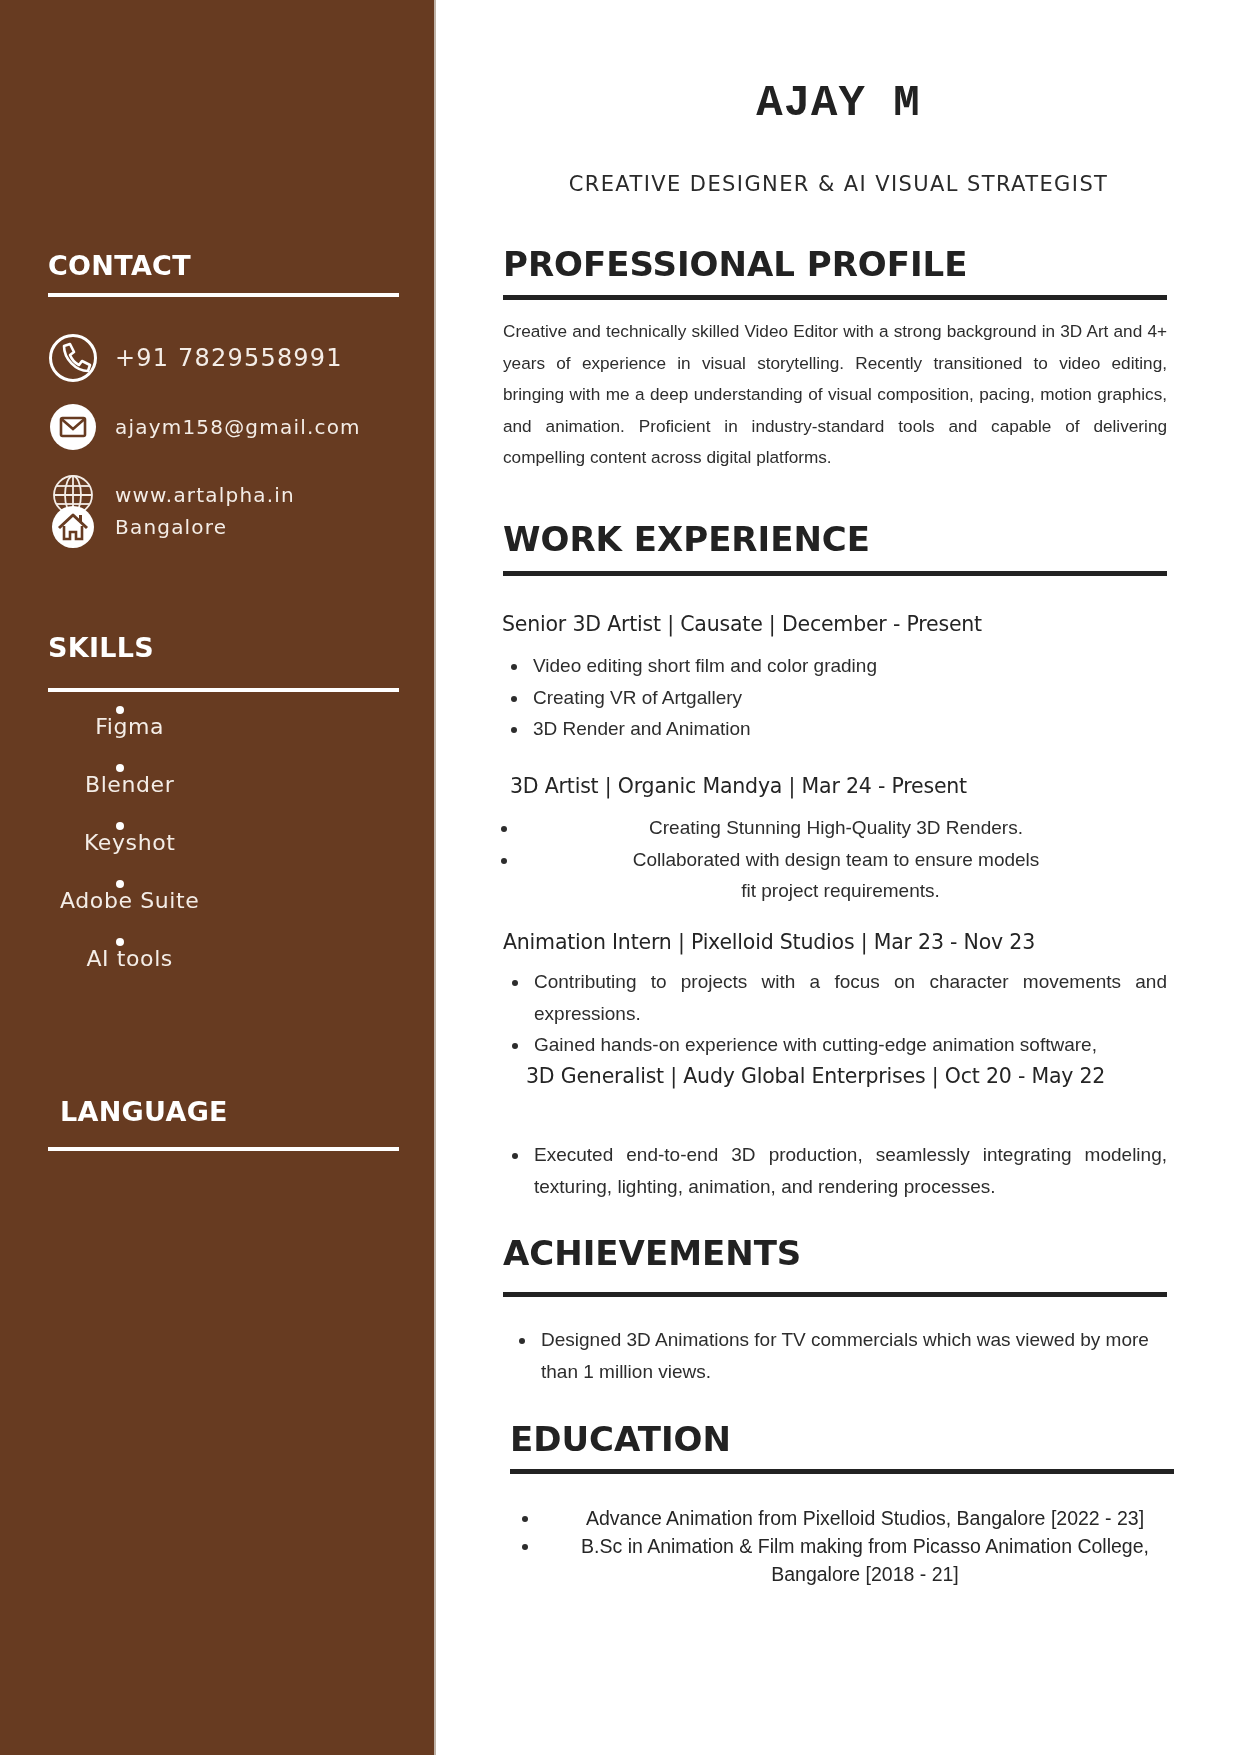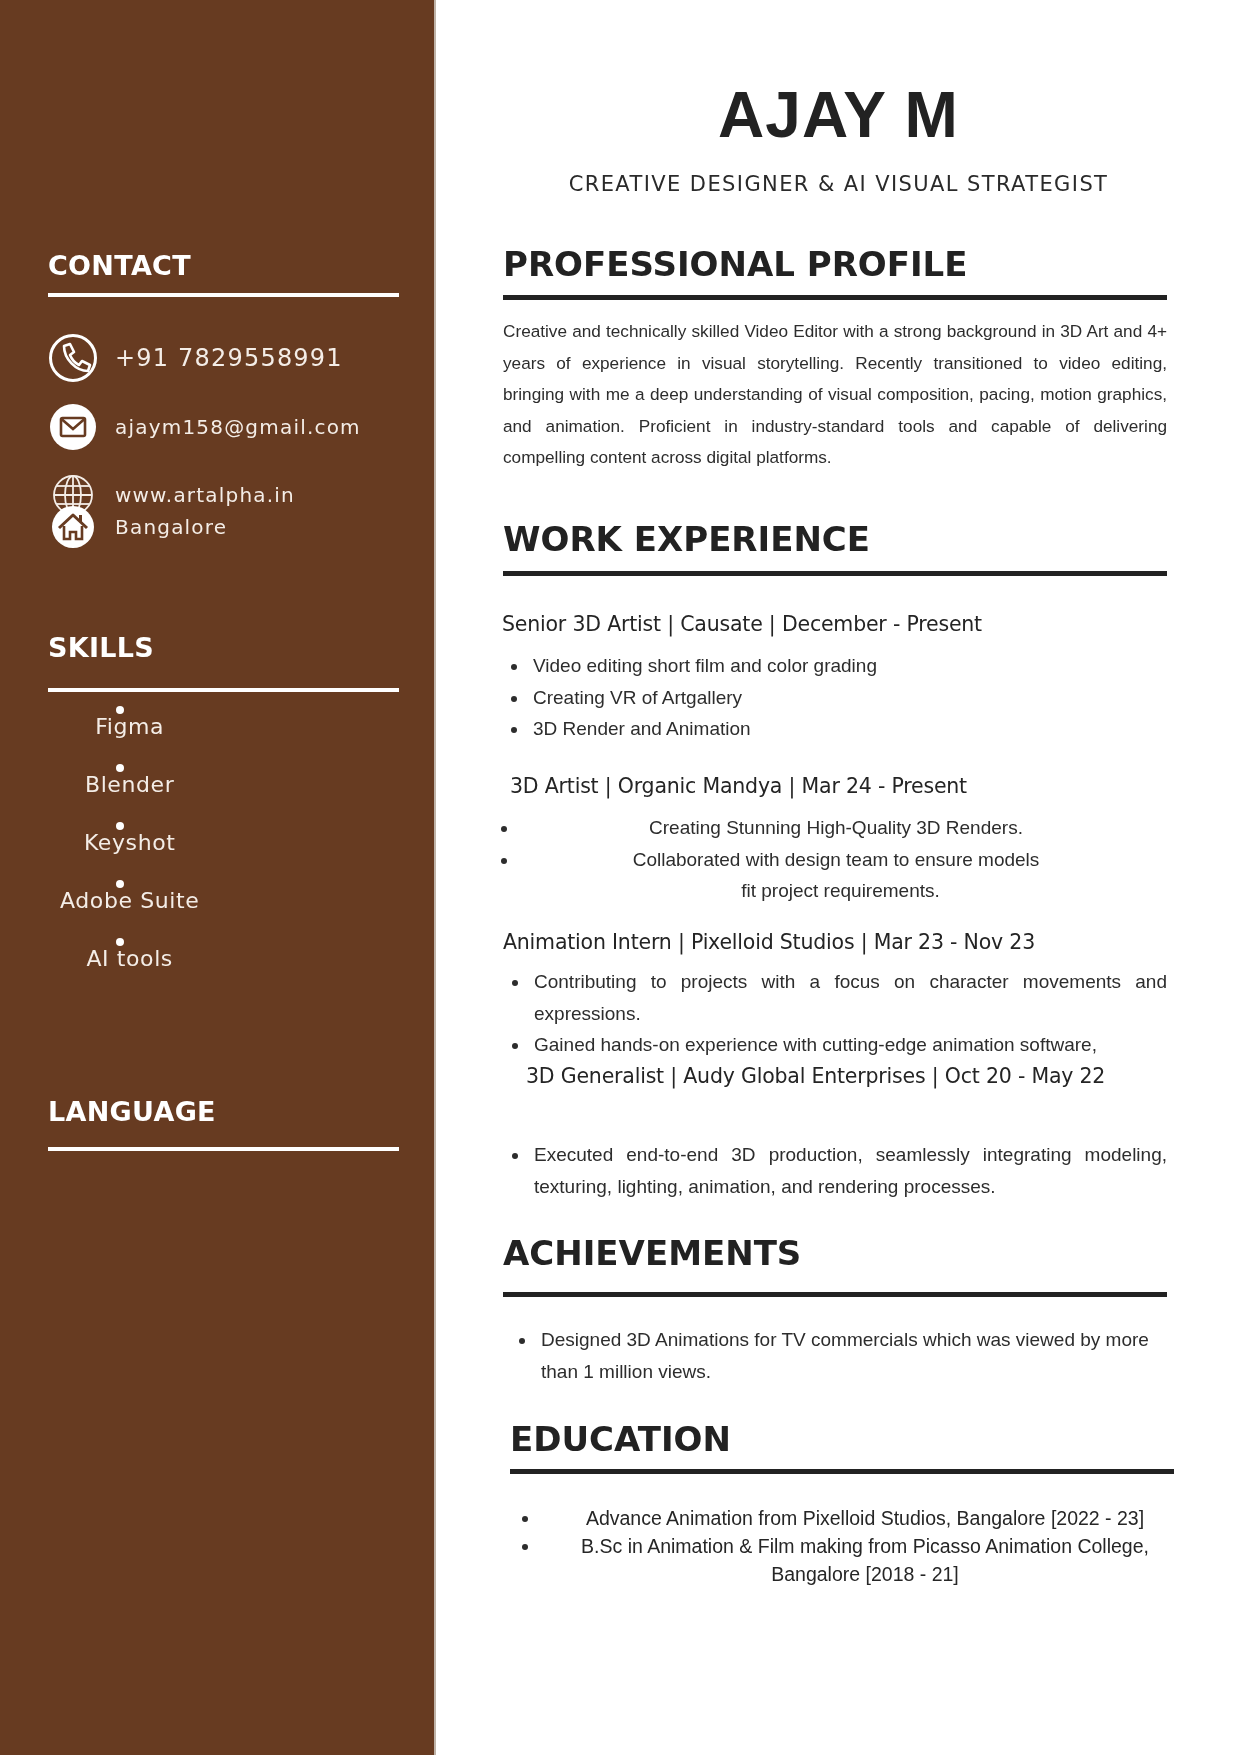--- a/index.html
+++ b/index.html
@@ -25,21 +25,21 @@
 
   .side-list { position: absolute; left: 60px; list-style: none; }
   .side-list li {
     height: 58px; display: flex; align-items: center;
     font-family: "DejaVu Sans", sans-serif; font-size: 22px; color: #f4ede7; letter-spacing: 0.6px; flex-direction: column;
   }
   .side-list li .dot { width: 8px; height: 8px; border-radius: 50%; background: #ffffff; margin-right: 20px; }
 
   .main-name {
     position: absolute; left: 436px; width: 805px; top: 78px; text-align: center;
-    font-family: Liberation Sans, sans-serif; font-weight: bold; font-size: 64px;
+    font-family: Liberation Mono, monospace; font-weight: bold; font-size: 44px;
     color: #222222; letter-spacing: 1px;
   }
   .main-subtitle {
     position: absolute; left: 436px; width: 805px; top: 172px; text-align: center;
     font-family: "DejaVu Sans", sans-serif; font-size: 21px; color: #2a2a2a; letter-spacing: 1.4px;
   }
 
   .sec-heading {
     position: absolute; font-family: "DejaVu Sans", sans-serif; font-weight: bold;
     font-size: 34px; color: #222222; letter-spacing: 0px;
@@ -139,21 +139,21 @@
     <li>
         <span class="dot"></span>
         <span>Adobe Suite</span>
       </li>
     <li>
         <span class="dot"></span>
         <span>AI tools</span>
       </li>
   </ul>
 
-  <div class="side-heading" style="top:1096px;">LANGUAGE</div>
+  <div class="side-heading" style="top:1096px;margin-left:12px;">LANGUAGE</div>
   <div class="side-rule" style="top:1147px;"></div>
 </aside>
 
 <div class="main-name">AJAY M</div>
 <div class="main-subtitle">CREATIVE DESIGNER &amp; AI VISUAL STRATEGIST</div>
 
 <div class="sec-heading" style="left:503px; top:244px;">PROFESSIONAL PROFILE</div>
 <div class="sec-rule" style="left:503px; top:295px; width:664px;"></div>
 <p class="para" style="top:316px;">Creative and technically skilled Video Editor with a strong background in 3D Art and 4+ years of experience in visual storytelling. Recently transitioned to video editing, bringing with me a deep understanding of visual composition, pacing, motion graphics, and animation. Proficient in industry-standard tools and capable of delivering compelling content across digital platforms.</p>
 

